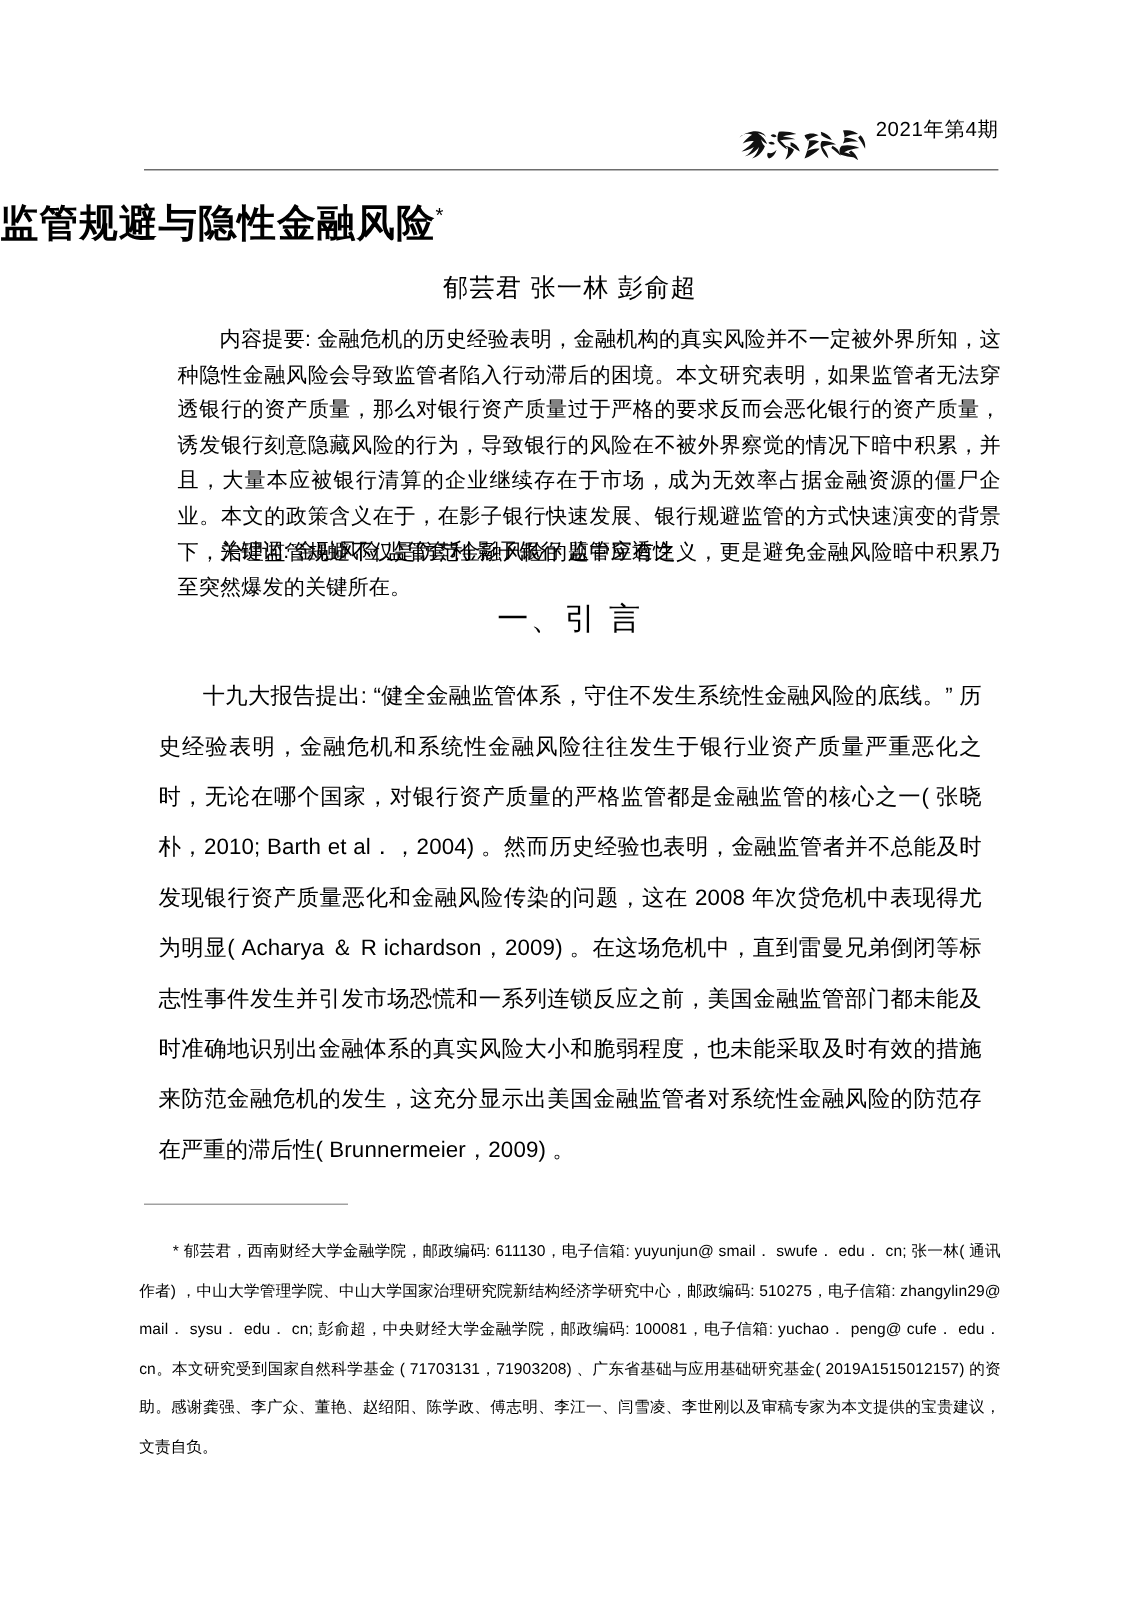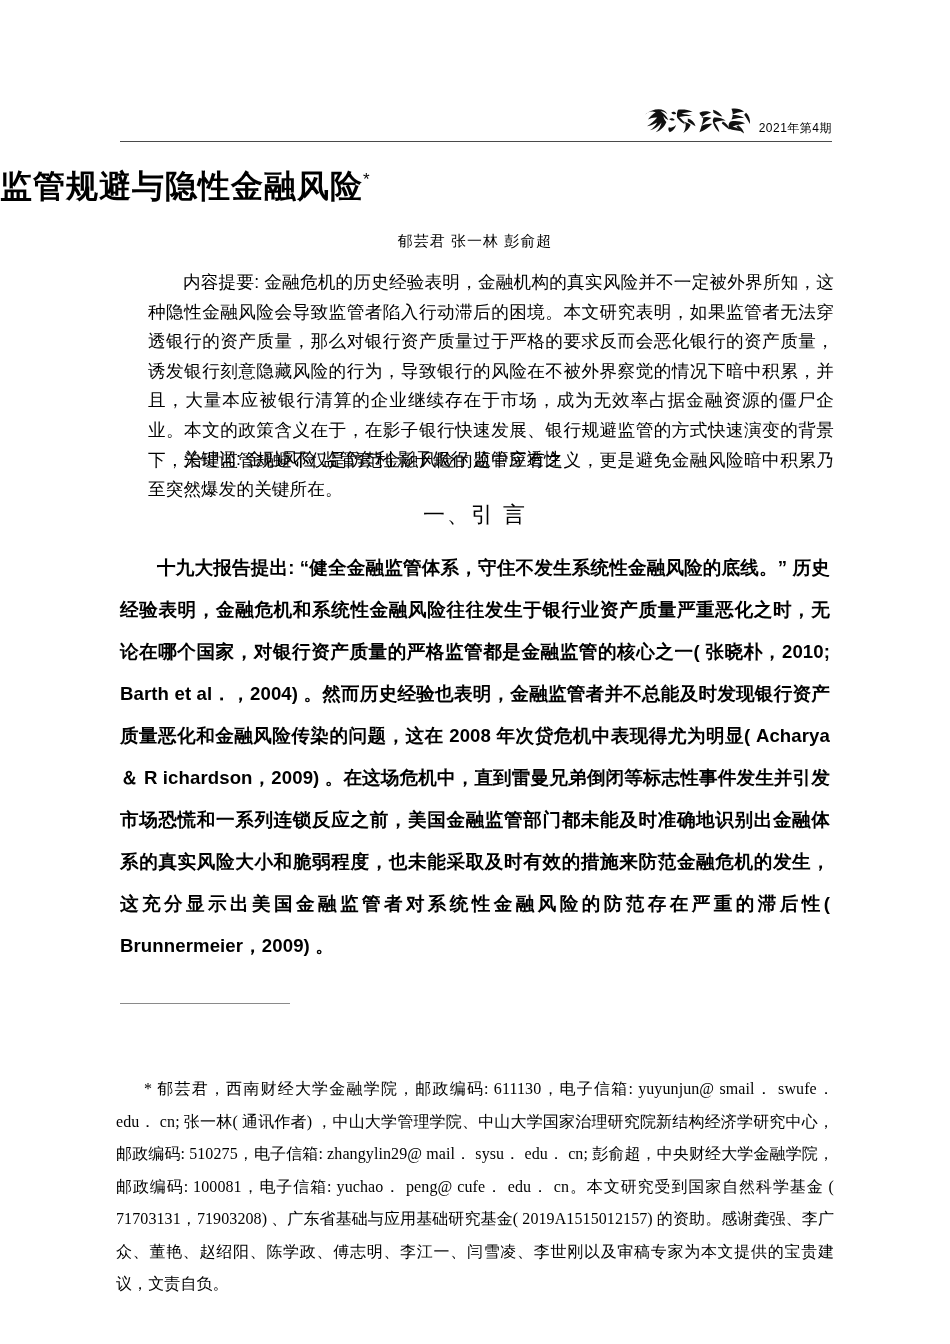--- a/index.html
+++ b/index.html
@@ -34,25 +34,25 @@
     height: 42px;
     gap: 6px;
   }
   .journal-logo {
     display: block;
     height: 34px;
     width: 112px;
     margin-bottom: 1px;
   }
   .issue-line {
-    font-size: 12px;
+    font-size: 17px;
     line-height: 18px;
     letter-spacing: 0.5px;
     white-space: nowrap;
-    margin-bottom: 1px;
+    margin-bottom: 21px;
   }
   #masthead-rule {
     position: absolute;
     left: 120px;
     top: 141px;
     width: 712px;
     height: 0;
     border-top: 1px solid #4a4a4a;
   }
 
@@ -72,21 +72,21 @@
     font-size: 17px;
     vertical-align: super;
     font-weight: 400;
   }
   #authors {
     position: absolute;
     left: 0;
     top: 227px;
     width: 950px;
     text-align: center;
-    font-size: 15px;
+    font-size: 21px;
     line-height: 28px;
     letter-spacing: 1px;
   }
 
   
   #abstract {
     position: absolute;
     left: 148px;
     top: 268px;
     width: 686px;
@@ -108,41 +108,40 @@
     letter-spacing: 0.1px;
   }
 
   
   #section-1 {
     position: absolute;
     left: 0;
     top: 500px;
     width: 950px;
     text-align: center;
-    font-size: 22px;
+    font-size: 26px;
     line-height: 30px;
     letter-spacing: 2px;
   }
 
   
   #body {
     position: absolute;
     left: 116px;
     top: 543px;
     width: 718px;
   }
   #body p {
-    margin: 4px;
+    margin: 16px;
     font-size: 18.6px;
     line-height: 42px;
     text-align: justify;
     text-align-last: left;
     text-indent: 37px;
     letter-spacing: 0.1px;
-    font-weight: bold;
   }
   #body p.wide-indent {
     text-indent: 110px;
   }
   .sup-circle {
     font-size: 12px;
     vertical-align: super;
   }
 
   
@@ -150,29 +149,28 @@
     position: absolute;
     left: 120px;
     top: 1003px;
     width: 170px;
     height: 0;
     border-top: 1px solid #8a8a8a;
   }
   #footnote {
     position: absolute;
     left: 116px;
-    top: 1073px;
+    top: 1027px;
     width: 718px;
-    font-size: 16px;
+    font-size: 13px;
     line-height: 32.5px;
     text-align: justify;
     text-align-last: left;
     text-indent: 28px;
     letter-spacing: 0.1px;
-    font-family: Liberation Serif, serif;
   }
 </style>
 </head>
 <body>
 
 <div id="page">
 
   <div id="masthead">
     <div class="masthead-row">
       <span class="journal-logo" aria-label="经济研究">

